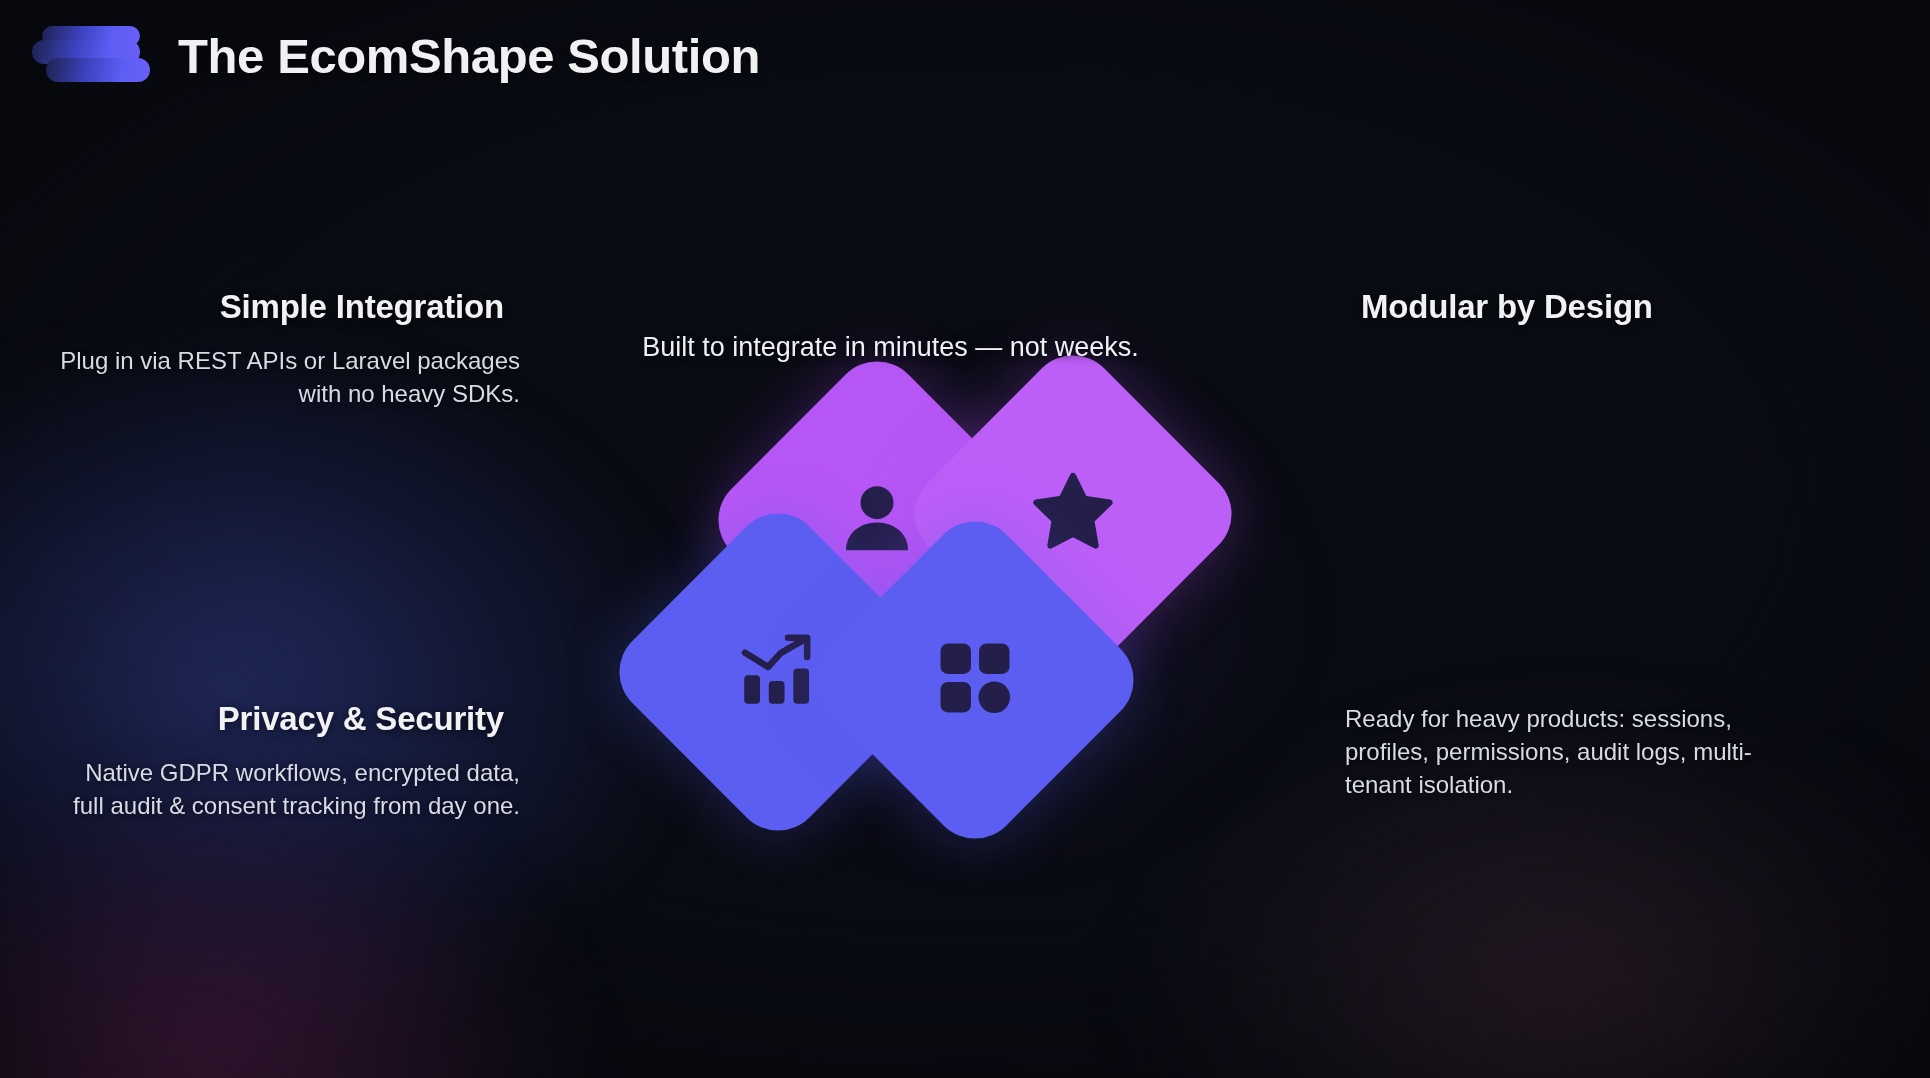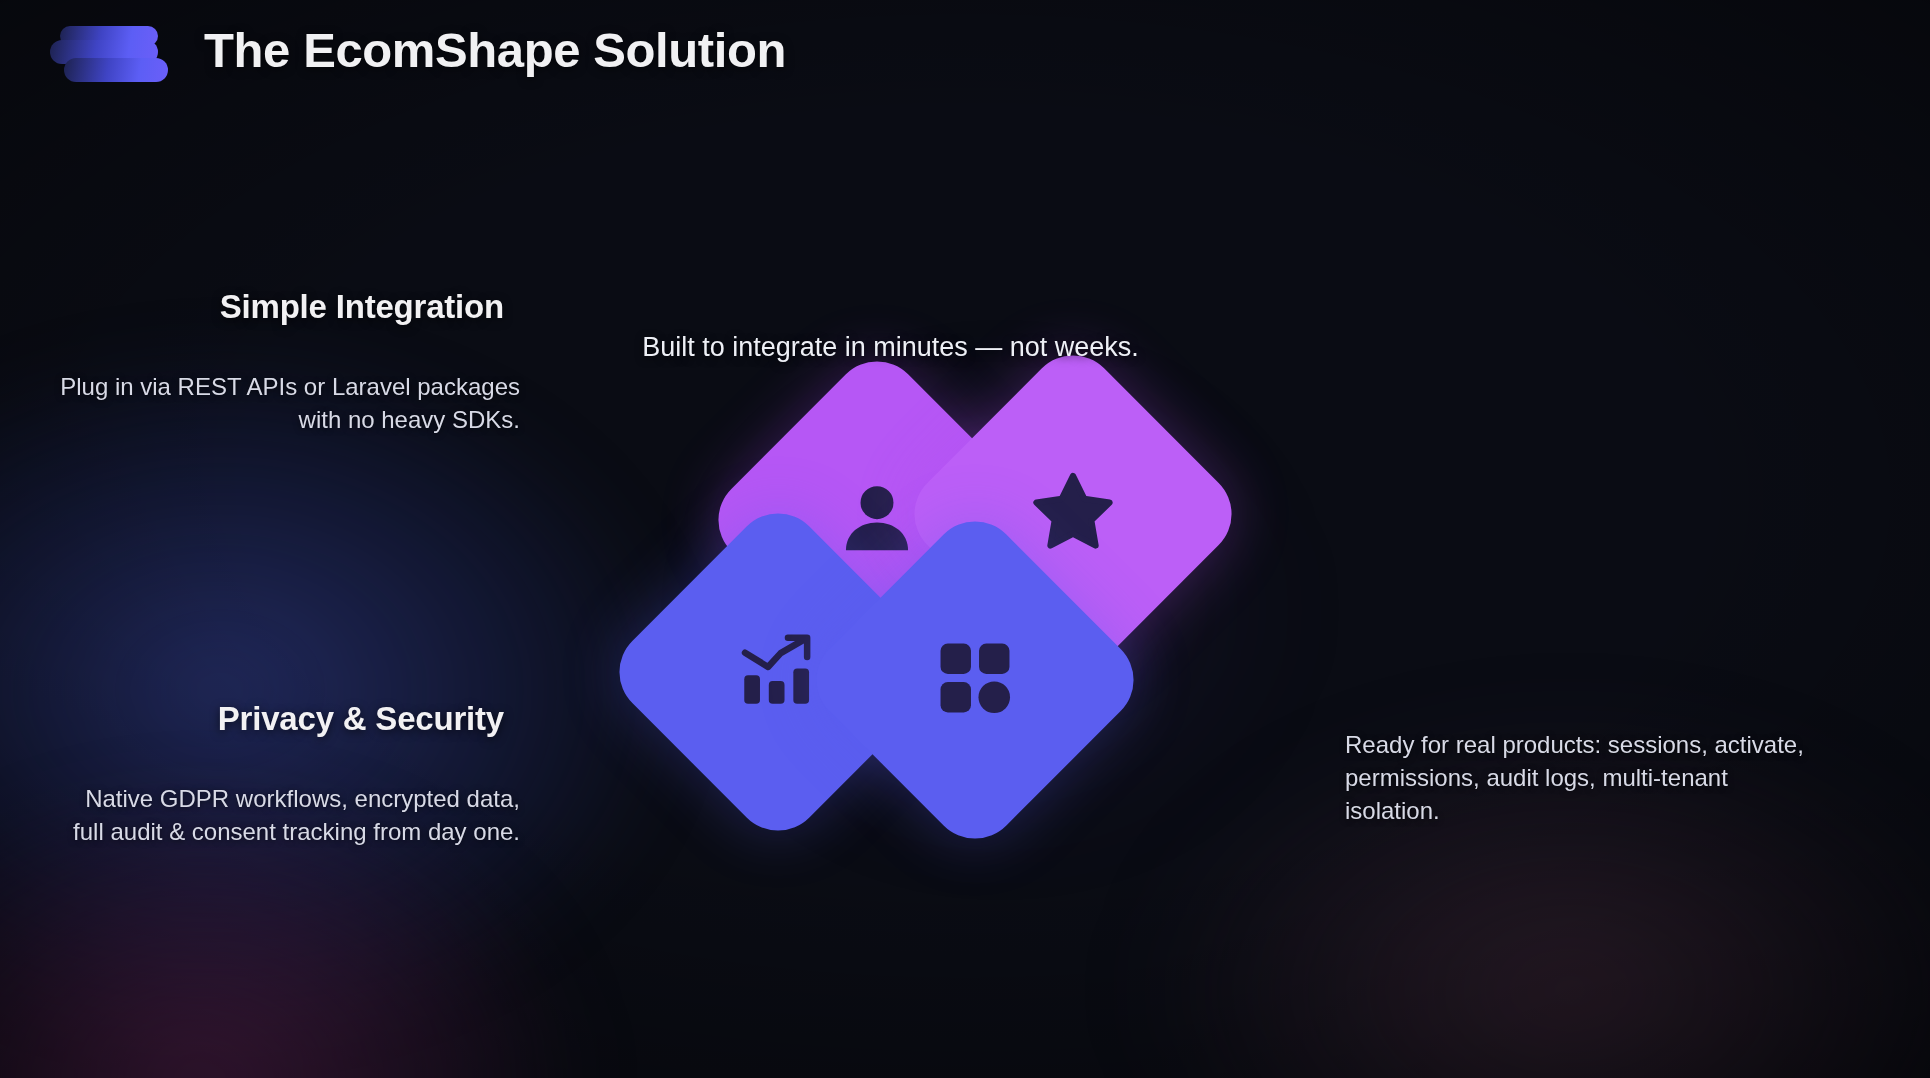--- a/index.html
+++ b/index.html
@@ -58,25 +58,25 @@
   .vignette {
     position: absolute;
     inset: 0;
     background: radial-gradient(ellipse 88% 82% at 50% 46%, rgba(0,0,0,0) 42%, rgba(0,0,0,0.58) 100%);
     pointer-events: none;
   }
 
   
   .header {
     position: absolute;
-    left: 50px;
+    left: 32px;
     top: 22px;
     display: flex;
-    align-items: flex-start;
-    gap: 36px;
+    align-items: flex-end;
+    gap: 28px;
     z-index: 6;
   }
   .logo-mark {
     position: relative;
     width: 118px;
     height: 62px;
     filter: blur(0.6px);
   }
   .logo-mark .bar {
     position: absolute;
@@ -152,21 +152,21 @@
 
   .f-title {
     font-size: 33px;
     font-weight: bold;
     color: #f2f1f3;
     letter-spacing: -0.2px;
     margin: 16px;
     text-shadow: 0 2px 10px rgba(0,0,0,0.65);
   }
   .f-desc {
-    margin: 45px 0 0 0;
+    margin: 19px 0 0 0;
     font-size: 24px;
     line-height: 1.37;
     color: #d8dae6;
     text-shadow: 0 1px 6px rgba(0,0,0,0.6);
   }
 </style>
 </head>
 <body>
 
 <div id="slide">
@@ -233,24 +233,25 @@
     </div>
 
   </div>
 
   <div class="feature left f-tl">
     <h2 class="f-title">Simple Integration</h2>
     <p class="f-desc">Plug in via REST APIs or Laravel packages with no heavy SDKs.</p>
   </div>
 
   <div class="feature right f-tr">
+    <h2 class="f-title">Modular by Design</h2>
   </div>
 
   <div class="feature left f-bl">
     <h2 class="f-title">Privacy &amp; Security</h2>
     <p class="f-desc">Native GDPR workflows, encrypted data, full audit &amp; consent tracking from day one.</p>
   </div>
 
   <div class="feature right f-br">
-    <p class="f-desc">Ready for real products: sessions, activate, permissions, audit logs, multi-tenant isolation.</p>
+    <p class="f-desc">Ready for heavy products: sessions, profiles, permissions, audit logs, multi-tenant isolation.</p>
   </div>
 
 </div>
 
 </body></html>

